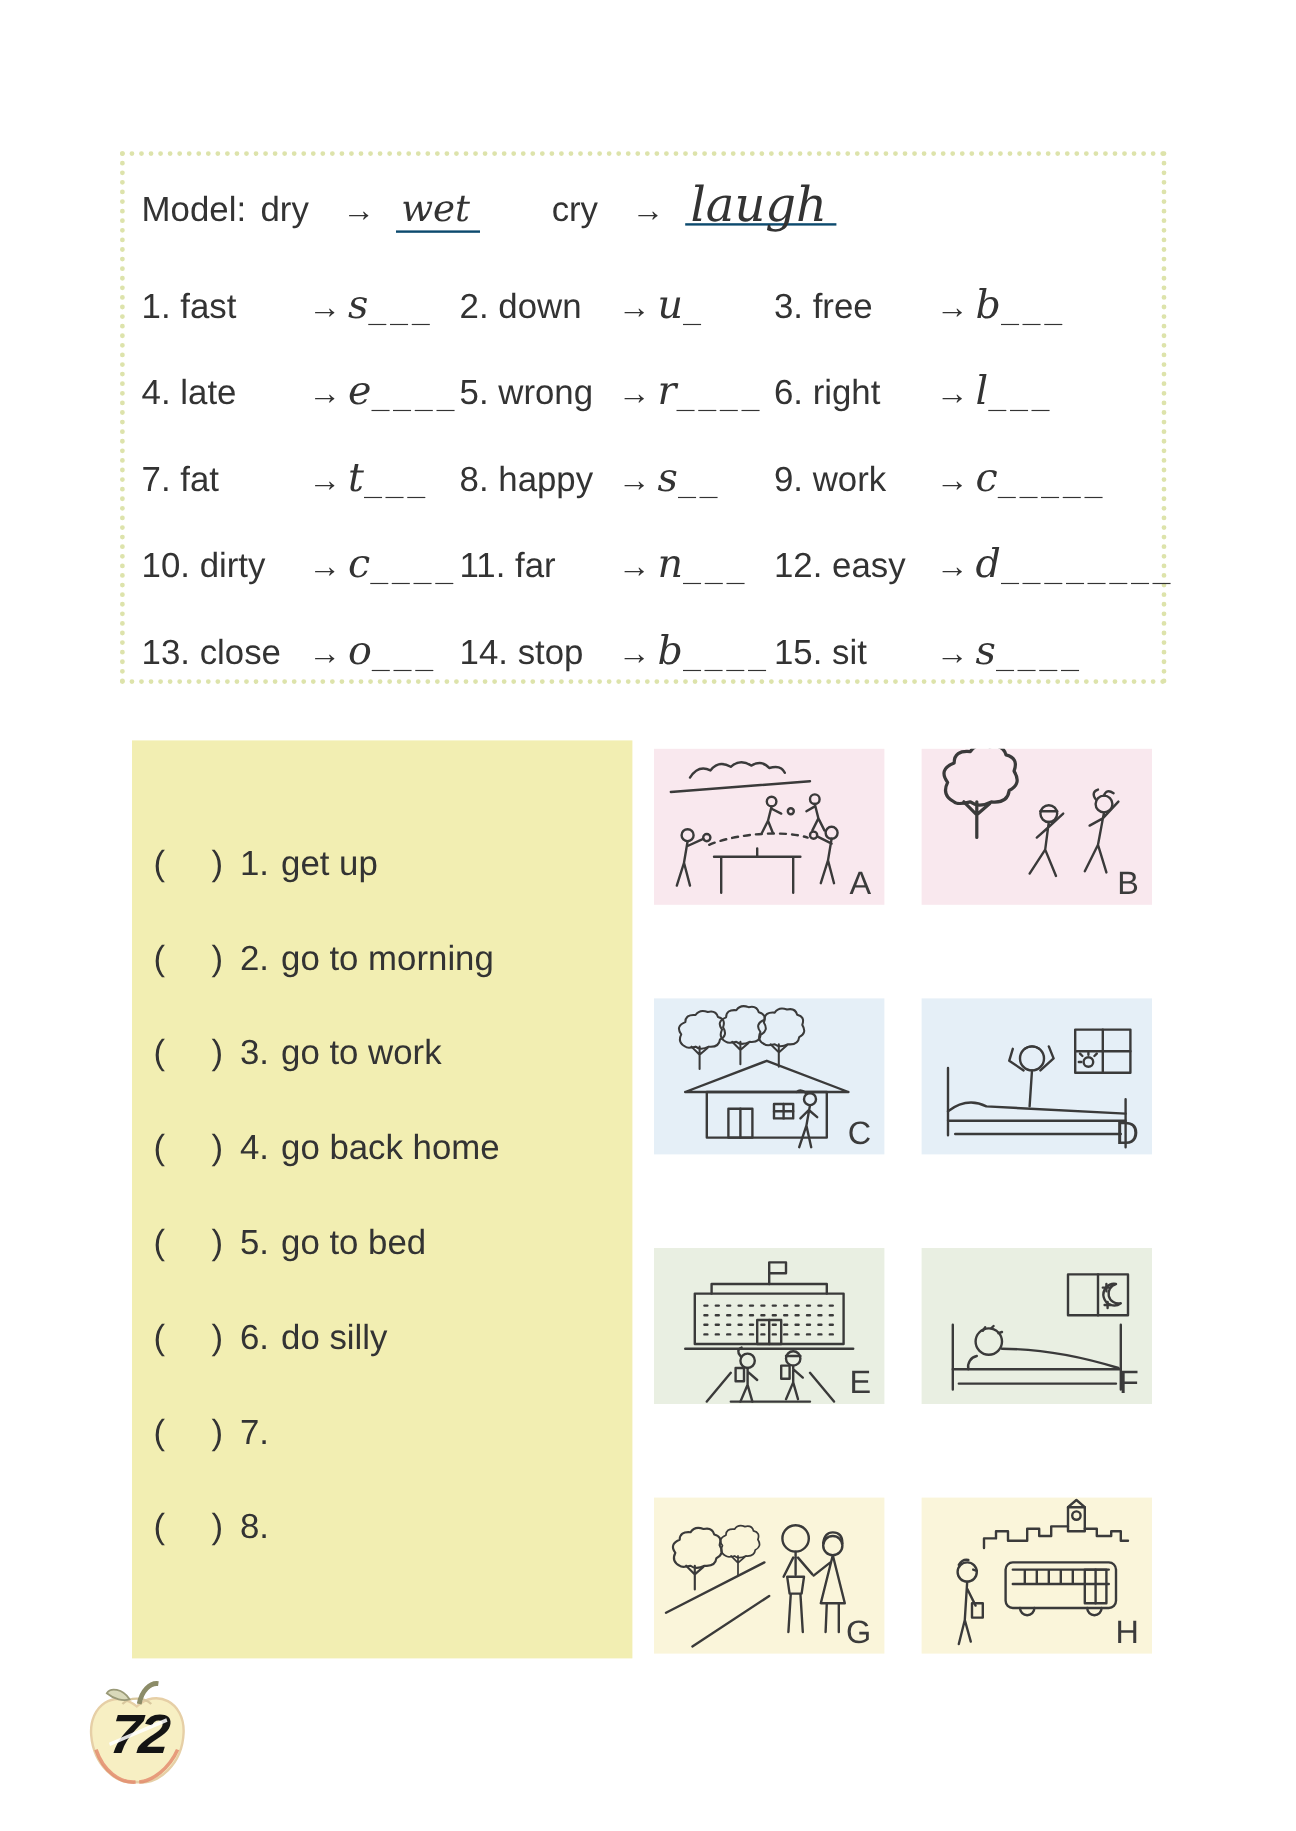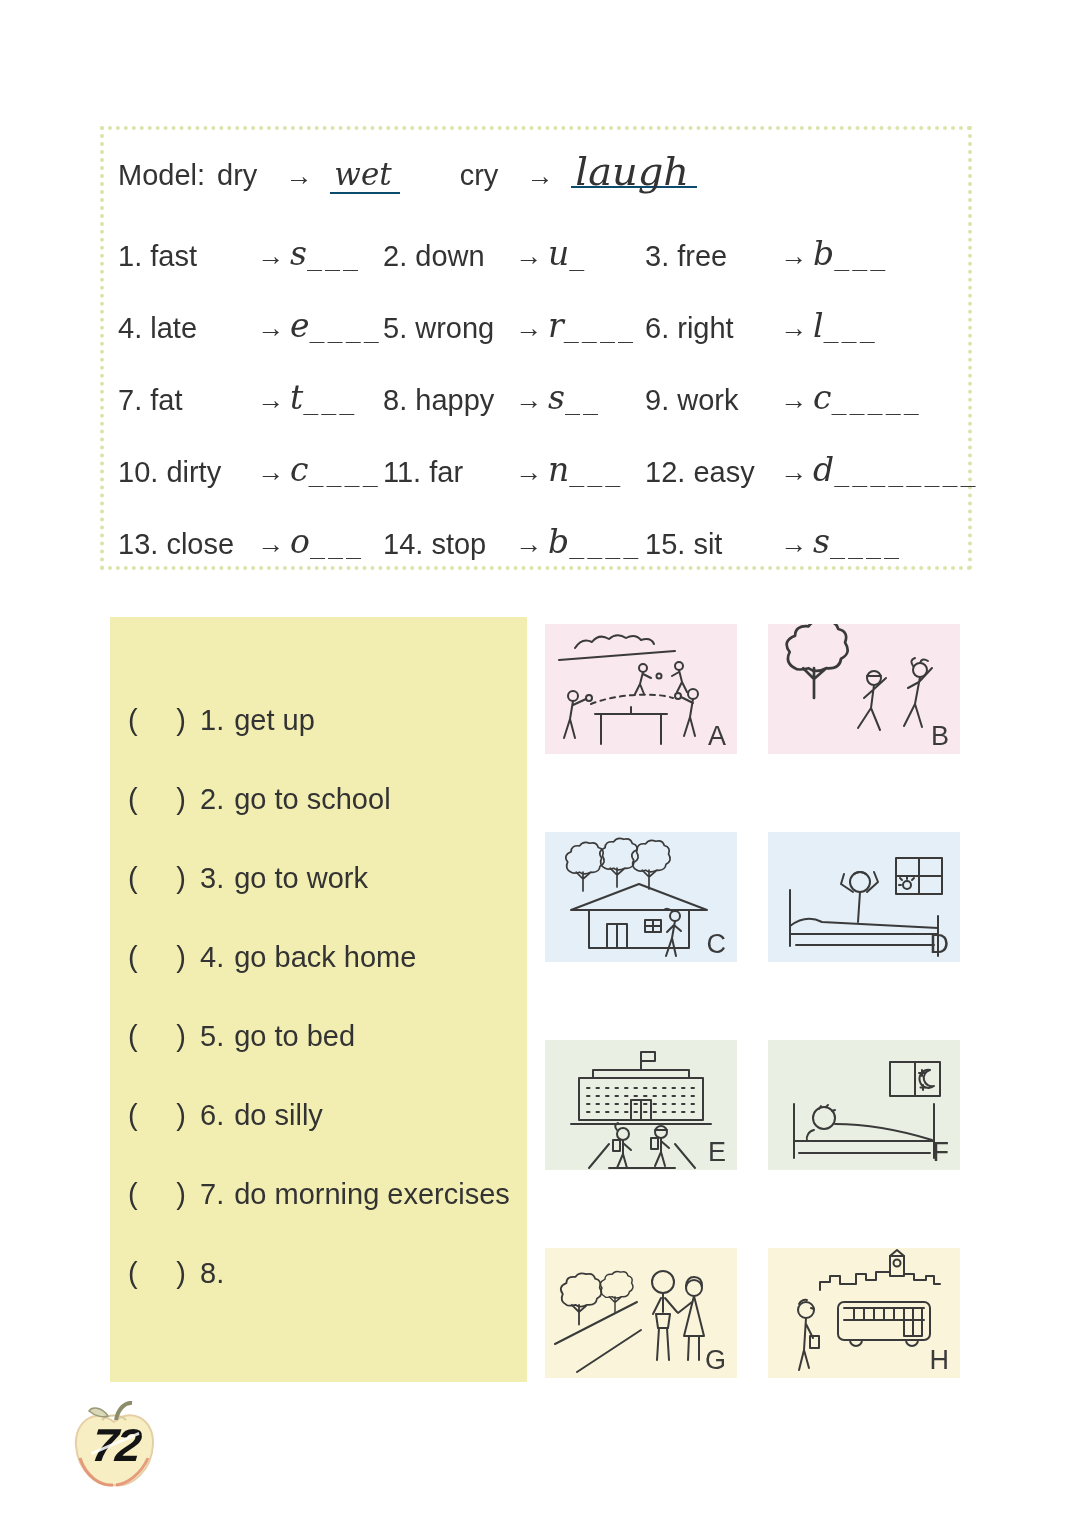--- a/index.html
+++ b/index.html
@@ -214,21 +214,21 @@
           </span>
           <span class="match-num">1.</span>
           <span>get up</span>
         </li>
       <li class="match-item">
           <span class="slot">
             <span>(</span>
             <span>)</span>
           </span>
           <span class="match-num">2.</span>
-          <span>go to school</span>
+          <span>go to morning</span>
         </li>
       <li class="match-item">
           <span class="slot">
             <span>(</span>
             <span>)</span>
           </span>
           <span class="match-num">3.</span>
           <span>go to work</span>
         </li>
       <li class="match-item">
@@ -254,21 +254,20 @@
           </span>
           <span class="match-num">6.</span>
           <span>do silly</span>
         </li>
       <li class="match-item">
           <span class="slot">
             <span>(</span>
             <span>)</span>
           </span>
           <span class="match-num">7.</span>
-          <span>do morning exercises</span>
         </li>
       <li class="match-item">
           <span class="slot">
             <span>(</span>
             <span>)</span>
           </span>
           <span class="match-num">8.</span>
         </li>
     </ul>
   </section>

